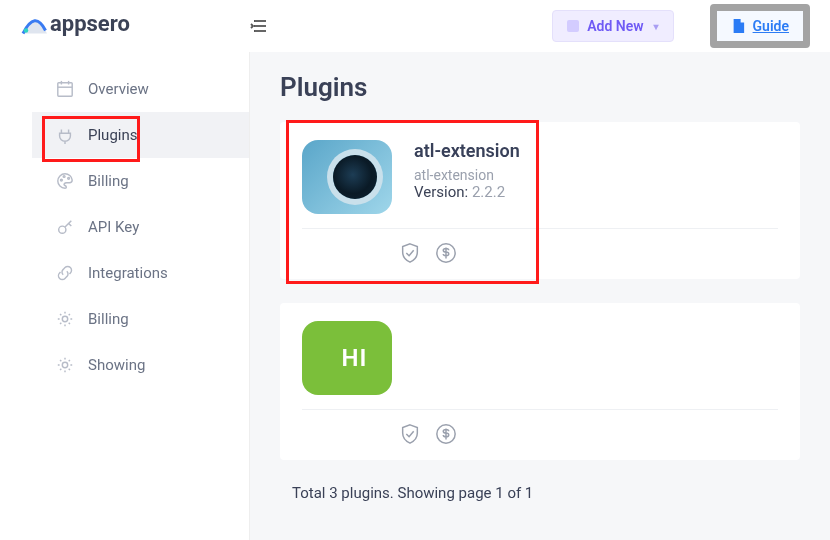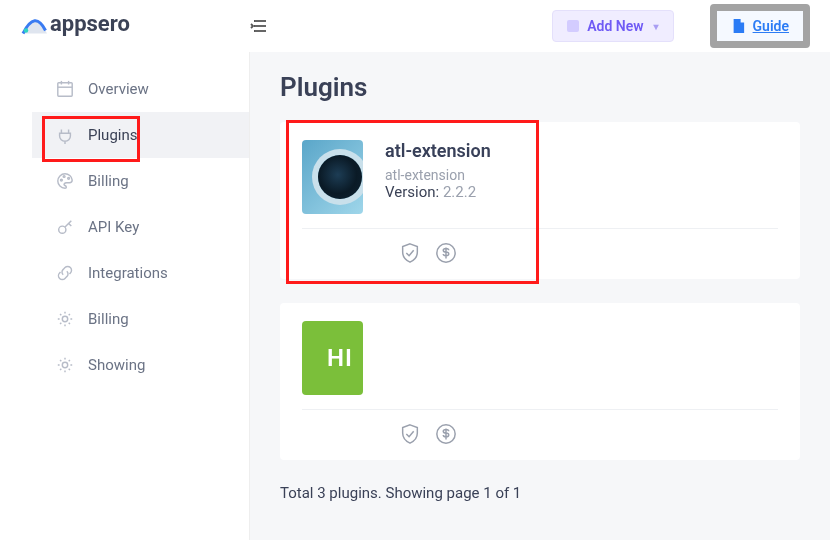--- a/index.html
+++ b/index.html
@@ -119,21 +119,21 @@
     border-radius: 4px;
     padding: 18px 22px 0 22px;
     margin-bottom: 24px;
   }
   .card .top {
     display: flex;
     gap: 22px;
     padding-bottom: 14px;
   }
   .thumb {
-    width: 61px; height: 74px; border-radius: 4px;
+    width: 90px; height: 74px; border-radius: 16px;
     display: flex; align-items: center; justify-content: center;
     font-size: 24px; font-weight: 600; color: #fff; padding-left: 15px;
   }
   .thumb.camera {
     background: linear-gradient(135deg, #5aa6c9, #9fd6ea);
     position: relative; overflow: hidden;
   }
   .thumb.camera::before {
     content: "";
     position: absolute;
@@ -168,20 +168,21 @@
     position: absolute;
     left: 6px; top: -2px;
     width: 247px; height: 158px;
     border: 3px solid #ff1a1a;
     pointer-events: none;
   }
   .summary {
     font-size: 15px;
     color: #3a4157;
     margin-top: 4px;
+    margin-left: 12px;
   }
 </style>
 </head>
 <body>
 
 <div class="header">
   <div class="logo">
     <svg viewBox="0 0 40 40">
       <path d="M4 30 Q20 -4 36 30" fill="#dfe5ef"></path>
       <path d="M4 30 Q20 -2 34 26" fill="none" stroke="#3a7bf2" stroke-width="4"></path>

